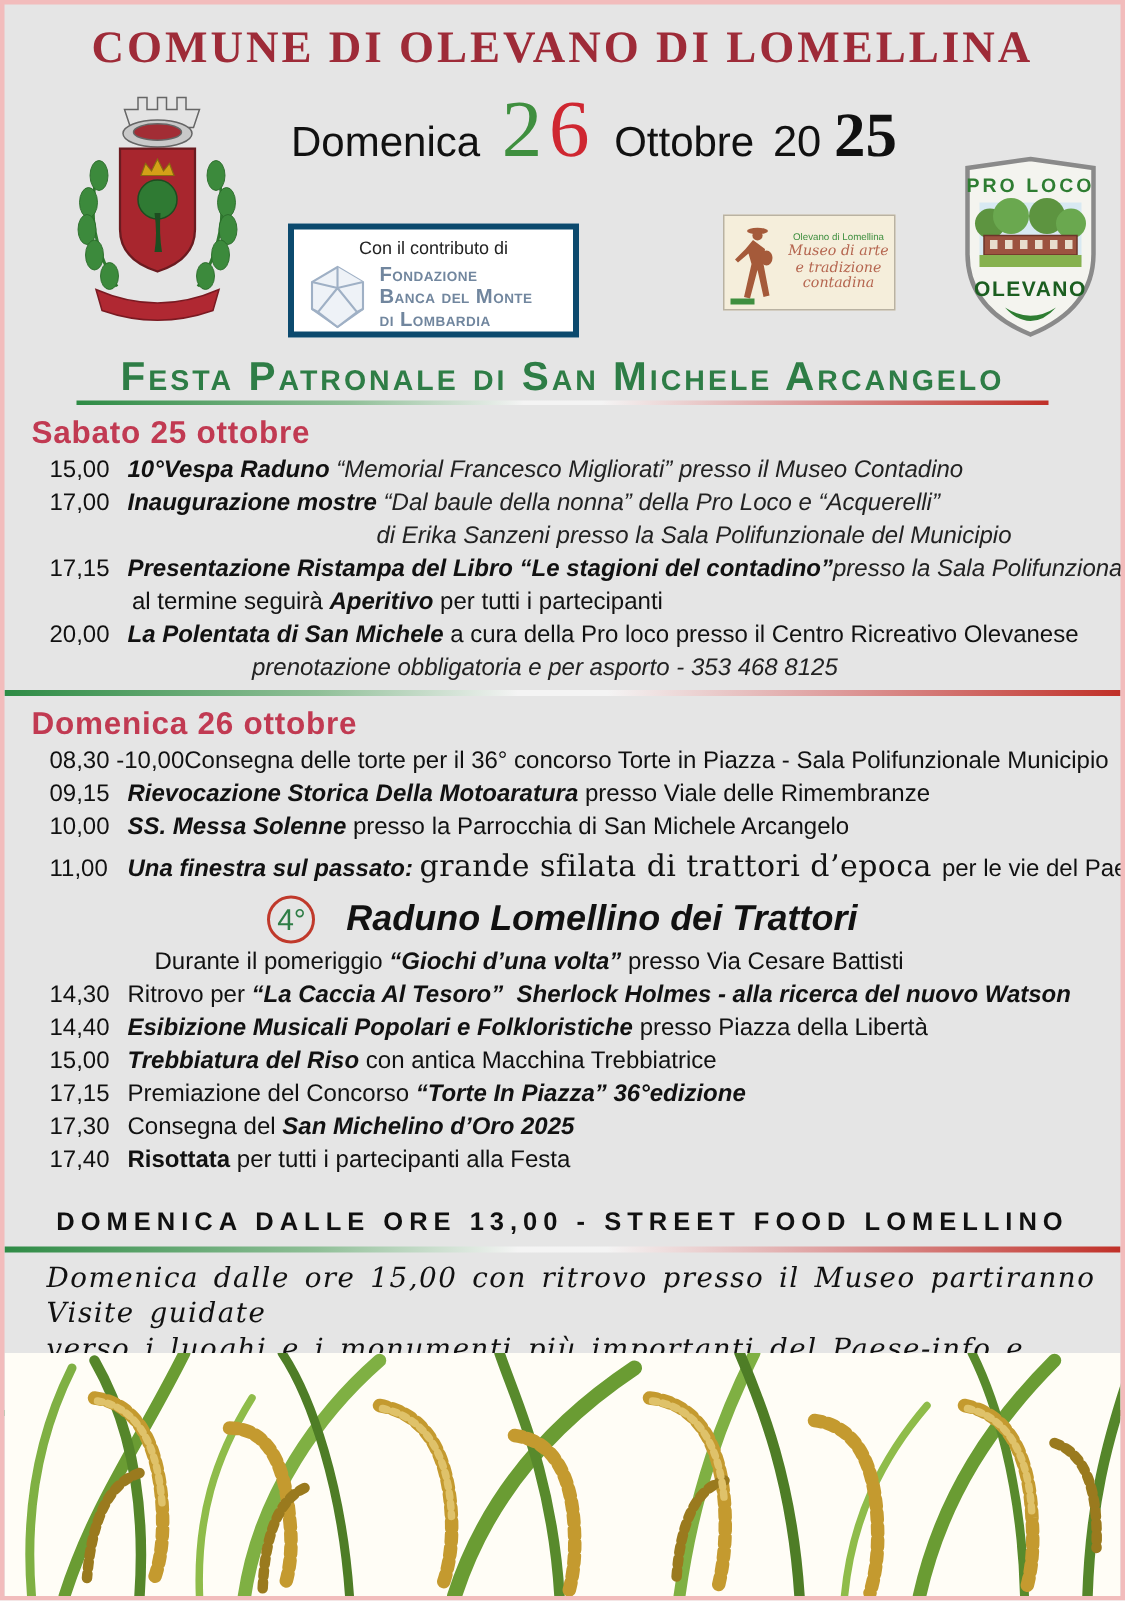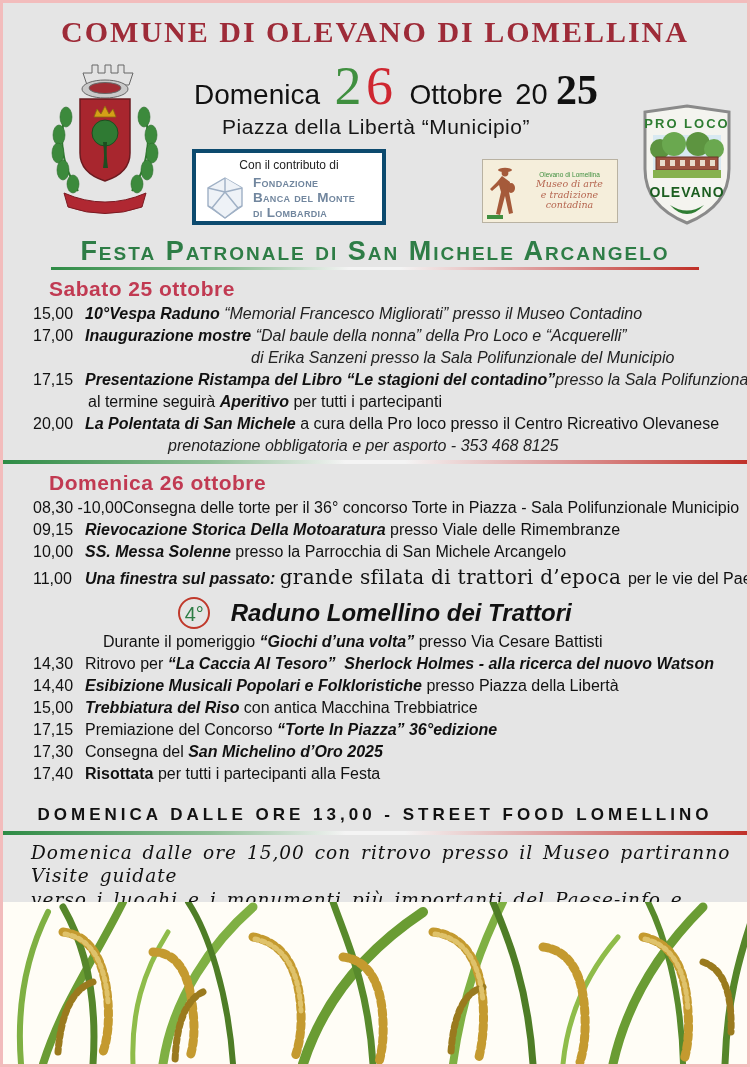--- a/index.html
+++ b/index.html
@@ -19,33 +19,33 @@
   .date-line .year-a{font-size:29px;color:#111;margin-left:8px;}
   .date-line .year-b{font-family:"Liberation Serif",serif;font-size:42px;font-weight:700;color:#111;margin-left:4px;}
   .location{position:absolute;top:66px;left:120px;width:480px;text-align:center;
         font-size:21px;color:#161616;letter-spacing:0.5px;}
   .fond-box{position:absolute;left:176px;top:100px;width:194px;height:76px;
         border:4px solid #0c4a6e;background:#fff;box-sizing:border-box;}
   .fond-contrib{text-align:center;font-size:12px;margin-top:5px;color:#222;}
   .fond-row{display:flex;align-items:center;padding:3px 6px 0 8px;}
   .fond-text{font-variant:small-caps;font-weight:700;color:#71869e;font-size:13.5px;
         line-height:1.12;margin-left:7px;letter-spacing:0.3px;}
-  .museo-box{position:absolute;left:466px;top:110px;width:136px;height:64px;background:#f5eedb;
+  .museo-box{position:absolute;left:466px;top:94px;width:115px;height:64px;background:#f5eedb;
         border:1px solid #b9b2a2;box-sizing:border-box;display:flex;align-items:center;}
   .museo-text{flex:1;padding-right:3px;}
   .museo-small{color:#3f8f3f;font-size:6.5px;text-align:center;margin-bottom:1px;}
   .museo-script{font-family:"DejaVu Serif",serif;font-style:italic;color:#b5654f;
         font-size:9.5px;line-height:1.12;text-align:center;}
   .museo-strip{position:absolute;left:4px;bottom:3px;width:16px;height:4px;background:#3f8f3f;}
   .proloco{position:absolute;left:622px;top:52px;}
   .festa-title{text-align:center;font-variant:small-caps;font-weight:700;font-size:27px;
         letter-spacing:2px;color:var(--festa-green,#2e7d46);line-height:1.05;margin-top:2px;}
   .festa-underline{width:648px;height:3px;margin:2px auto 0;
         background:linear-gradient(90deg,#2e8b45 0%,#8fbf97 28%,#f4f4f4 46%,#f4f4f4 54%,#dd9a9a 75%,#c03028 100%);}
-  .section-heading{margin:7px 0 3px 46px;font-weight:700;font-size:21px;
+  .section-heading{margin:7px 0 3px 18px;font-weight:700;font-size:21px;
         color:var(--heading-red,#c13a52);letter-spacing:0.5px;}
   .rows{padding-left:30px;font-size:16px;color:#111;}
   .row{margin:4px 0;white-space:nowrap;}
   .time{display:inline-block;min-width:52px;}
   .seg-bi{font-weight:700;font-style:italic;}
   .seg-i{font-style:italic;color:#222;}
   .seg-b{font-weight:700;}
   .seg-serif{font-family:"DejaVu Serif",serif;font-size:20px;letter-spacing:0.3px;}
   .flag-line{height:4px;margin:5px 0;
         background:linear-gradient(90deg,#2e8b45 0%,#8fbf97 28%,#f4f4f4 46%,#f4f4f4 54%,#dd9a9a 75%,#c03028 100%);}
@@ -100,21 +100,20 @@
 
     <div class="date-line">
       <span class="day">Domenica</span>
       <span class="big green">2</span>
       <span class="big red">6</span>
       <span class="month">Ottobre</span>
       <span class="year-a">20</span>
       <span class="year-b">25</span>
     </div>
 
-    <div class="location">Piazza della Libertà “Municipio”</div>
 
     <div class="fond-box">
       <div class="fond-contrib">Con il contributo di</div>
       <div class="fond-row">
         <svg width="42" height="44" viewBox="0 0 42 44">
           <g fill="#eef2f7" stroke="#9fb0c5" stroke-width="1.4">
             <path d="M21,2 L38,12 L38,30 L21,42 L4,30 L4,12 Z"></path>
             <path d="M21,2 L21,16 L38,12 M21,16 L4,12 M21,16 L34,32 L21,42 M21,16 L8,32 L21,42 M8,32 L4,30 M34,32 L38,30"></path>
           </g>
         </svg>

